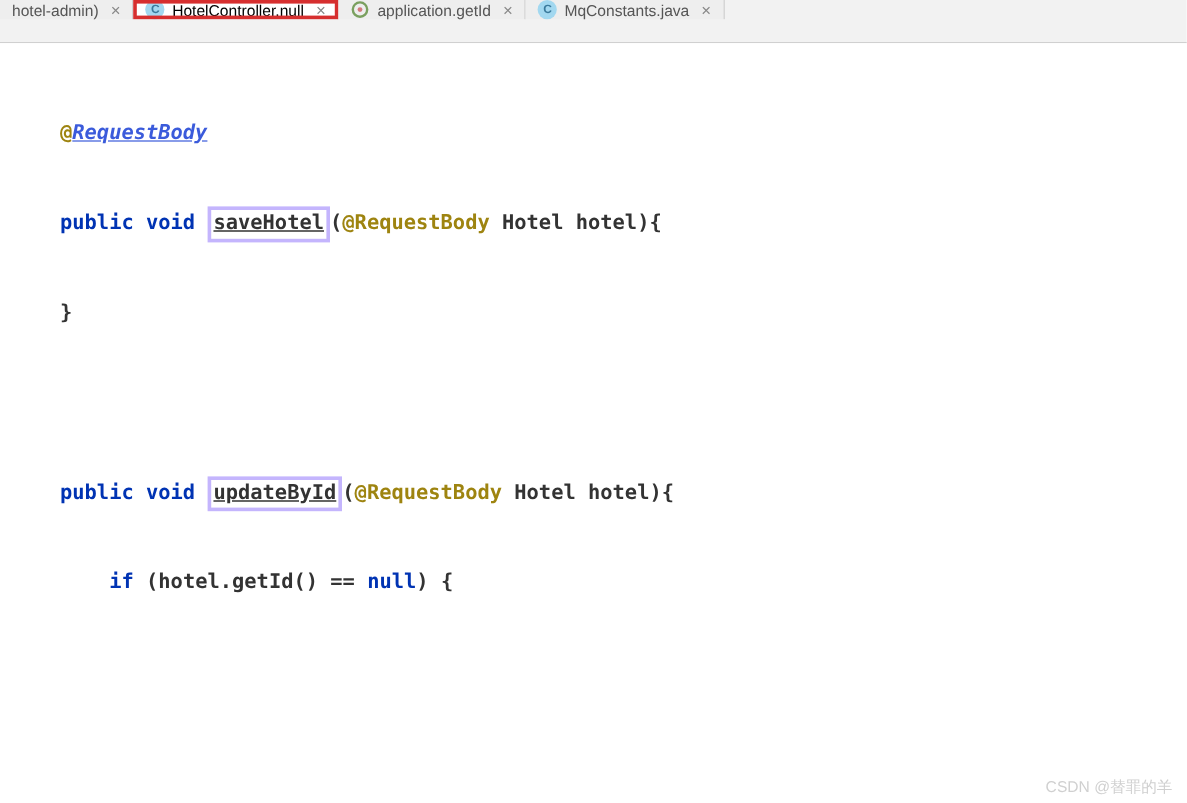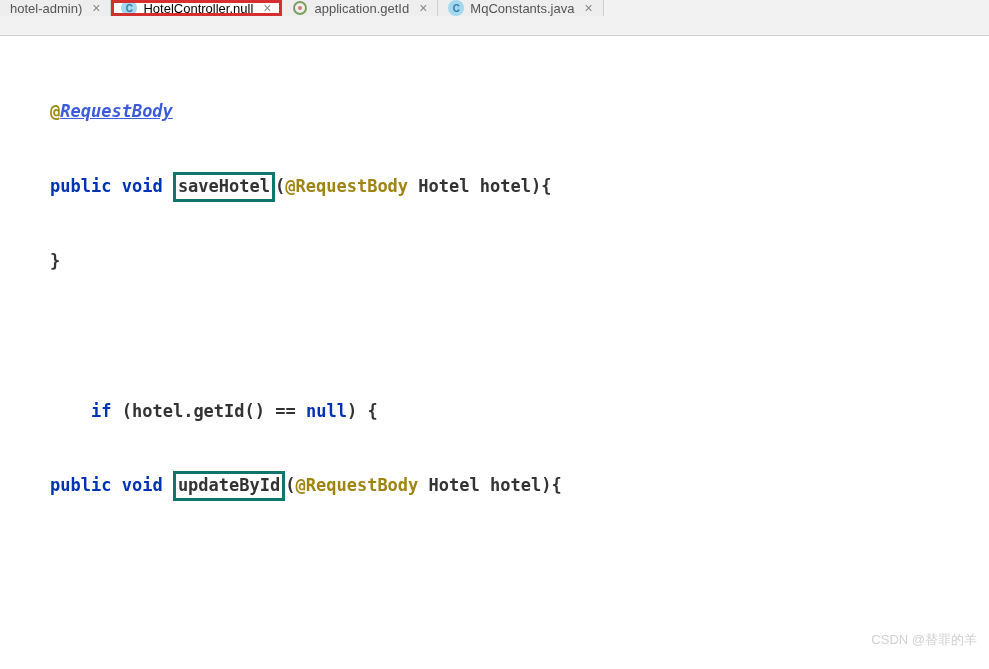--- a/index.html
+++ b/index.html
@@ -104,28 +104,29 @@
     .var {
       color: #333;
     }
     .field {
       color: #871094;
     }
     .punct {
       color: #333;
     }
     .red-box {
-      border: 3px solid #0f766e;
+      border: 3px solid #c4b5fd;
       padding: 0 2px;
       display: inline-block;
       line-height: 1.4;
+      text-decoration: underline;
     }
     .watermark {
       position: absolute;
-      bottom: 20px;
+      bottom: 4px;
       right: 12px;
       color: #d0d0d0;
       font-size: 13px;
       font-family: Arial, sans-serif;
       font-weight: normal;
     }
   </style>
 </head>
 <body>
 
@@ -154,22 +155,22 @@
     <span>MqConstants.java</span>
     <span class="close">×</span>
   </div>
 </div>
 
 <div class="editor">
 <span class="code-line"><span class="annotation">@</span><span class="annotation-link">RequestBody</span></span>
 <span class="code-line"><span class="keyword">public</span> <span class="keyword">void</span> <span class="red-box"><span class="method-name">saveHotel</span></span><span class="punct">(</span><span class="annotation">@</span><span class="annotation">RequestBody</span> <span class="type">Hotel</span> <span class="var">hotel</span><span class="punct">){</span></span>
 <span class="code-line"><span class="punct">}</span></span>
 <span class="code-line"> </span>
+<span class="code-line"><span class="keyword">public</span> <span class="keyword">void</span> <span class="red-box"><span class="method-name">updateById</span></span><span class="punct">(</span><span class="annotation">@</span><span class="annotation">RequestBody</span> <span class="type">Hotel</span> <span class="var">hotel</span><span class="punct">){</span></span>
 <span class="code-line">    <span class="keyword">if</span> <span class="punct">(</span><span class="var">hotel</span><span class="punct">.</span><span class="method-name">getId</span><span class="punct">() == </span><span class="keyword">null</span><span class="punct">) {</span></span>
-<span class="code-line"><span class="keyword">public</span> <span class="keyword">void</span> <span class="red-box"><span class="method-name">updateById</span></span><span class="punct">(</span><span class="annotation">@</span><span class="annotation">RequestBody</span> <span class="type">Hotel</span> <span class="var">hotel</span><span class="punct">){</span></span>
 
 
 
 
 
 
 
 
 
 </div>

